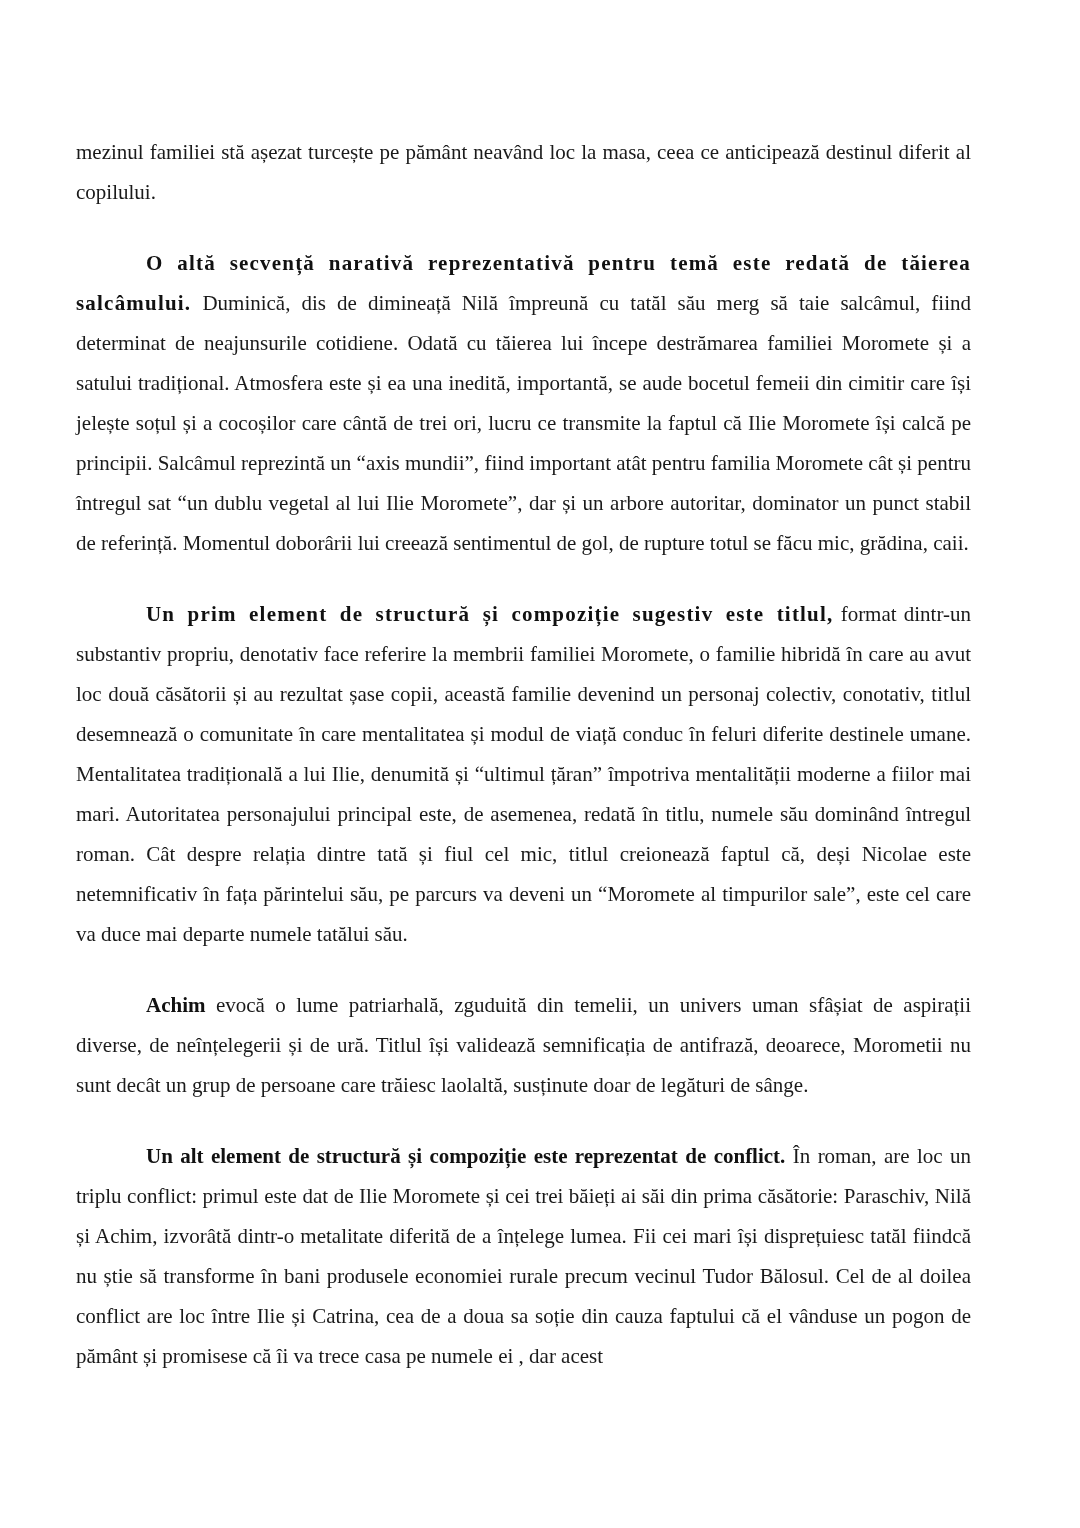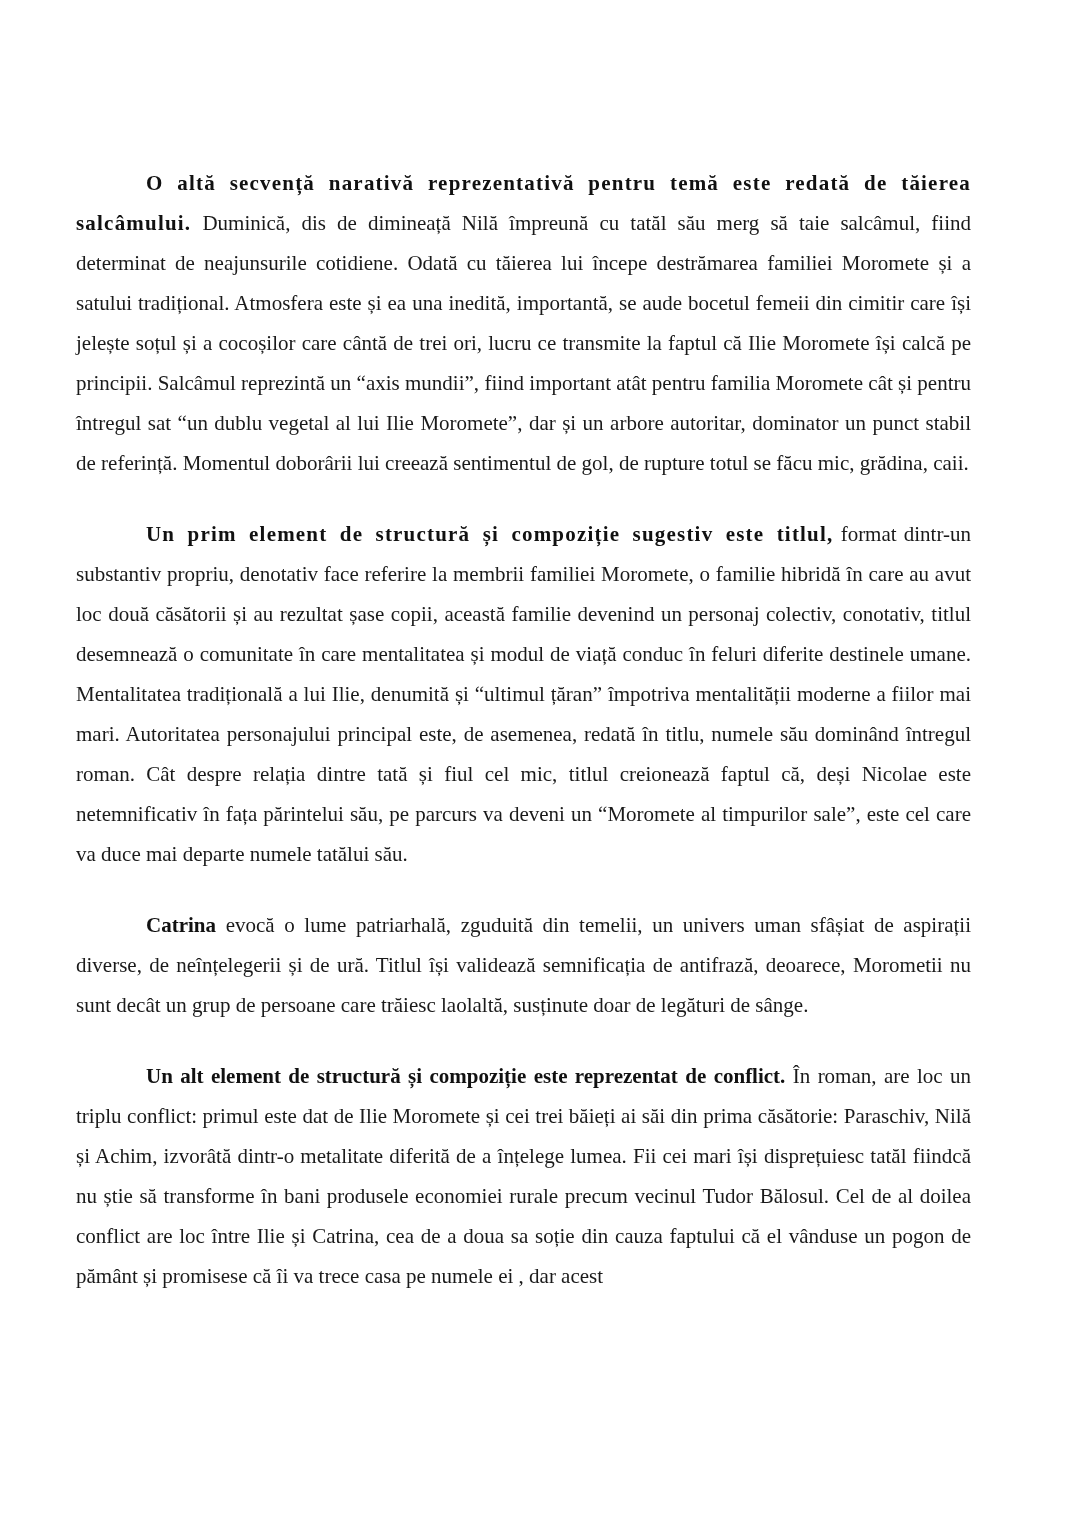--- a/index.html
+++ b/index.html
@@ -39,30 +39,33 @@
     .spaced {
       letter-spacing: 1.2px;
       word-spacing: 4px;
     }
   </style>
 </head>
 <body>
 
 <div class="page">
 
+  <p class="para">
+    <span>mezinul familiei stă așezat turcește pe pământ neavând loc la masa, ceea ce anticipează destinul diferit al copilului.</span>
+  </p>
 
   <p class="para indent">
     <span class="lead spaced">O altă secvență narativă reprezentativă pentru temă este redată de tăierea salcâmului.</span><span> Duminică, dis de dimineață Nilă împreună cu tatăl său merg să taie salcâmul, fiind determinat de neajunsurile cotidiene. Odată cu tăierea lui începe destrămarea familiei Moromete și a satului tradițional. Atmosfera este și ea una inedită, importantă, se aude bocetul femeii din cimitir care își jelește soțul și a cocoșilor care cântă de trei ori, lucru ce transmite la faptul că Ilie Moromete își calcă pe principii. Salcâmul reprezintă un “axis mundii”, fiind important atât pentru familia Moromete cât și pentru întregul sat “un dublu vegetal al lui Ilie Moromete”, dar și un arbore autoritar, dominator un punct stabil de referință. Momentul doborârii lui creează sentimentul de gol, de rupture totul se făcu mic, grădina, caii.</span>
   </p>
 
   <p class="para indent">
     <span class="lead spaced">Un prim element de structură și compoziție sugestiv este titlul,</span><span> format dintr-un substantiv propriu, denotativ face referire la membrii familiei Moromete, o familie hibridă în care au avut loc două căsătorii și au rezultat șase copii, această familie devenind un personaj colectiv, conotativ, titlul desemnează o comunitate în care mentalitatea și modul de viață conduc în feluri diferite destinele umane. Mentalitatea tradițională a lui Ilie, denumită și “ultimul țăran” împotriva mentalității moderne a fiilor mai mari. Autoritatea personajului principal este, de asemenea, redată în titlu, numele său dominând întregul roman. Cât despre relația dintre tată și fiul cel mic, titlul creionează faptul că, deși Nicolae este netemnificativ în fața părintelui său, pe parcurs va deveni un “Moromete al timpurilor sale”, este cel care va duce mai departe numele tatălui său.</span>
   </p>
 
   <p class="para indent">
-    <span class="lead">Catrina</span><span> evocă o lume patriarhală, zguduită din temelii, un univers uman sfâșiat de aspirații diverse, de neînțelegerii și de ură. Titlul își validează semnificația de antifrază, deoarece, Morometii nu sunt decât un grup de persoane care trăiesc laolaltă, susținute doar de legături de sânge.</span>
+    <span class="lead">Achim</span><span> evocă o lume patriarhală, zguduită din temelii, un univers uman sfâșiat de aspirații diverse, de neînțelegerii și de ură. Titlul își validează semnificația de antifrază, deoarece, Morometii nu sunt decât un grup de persoane care trăiesc laolaltă, susținute doar de legături de sânge.</span>
   </p>
 
   <p class="para indent">
     <span class="lead">Un alt element de structură și compoziție este reprezentat de conflict.</span><span> În roman, are loc un triplu conflict: primul este dat de Ilie Moromete și cei trei băieți ai săi din prima căsătorie: Paraschiv, Nilă și Achim, izvorâtă dintr-o metalitate diferită de a înțelege lumea. Fii cei mari își disprețuiesc tatăl fiindcă nu știe să transforme în bani produsele economiei rurale precum vecinul Tudor Bălosul. Cel de al doilea conflict are loc între Ilie și Catrina, cea de a doua sa soție din cauza faptului că el vânduse un pogon de pământ și promisese că îi va trece casa pe numele ei , dar acest</span>
   </p>
 
 </div>
 
 </body></html>

